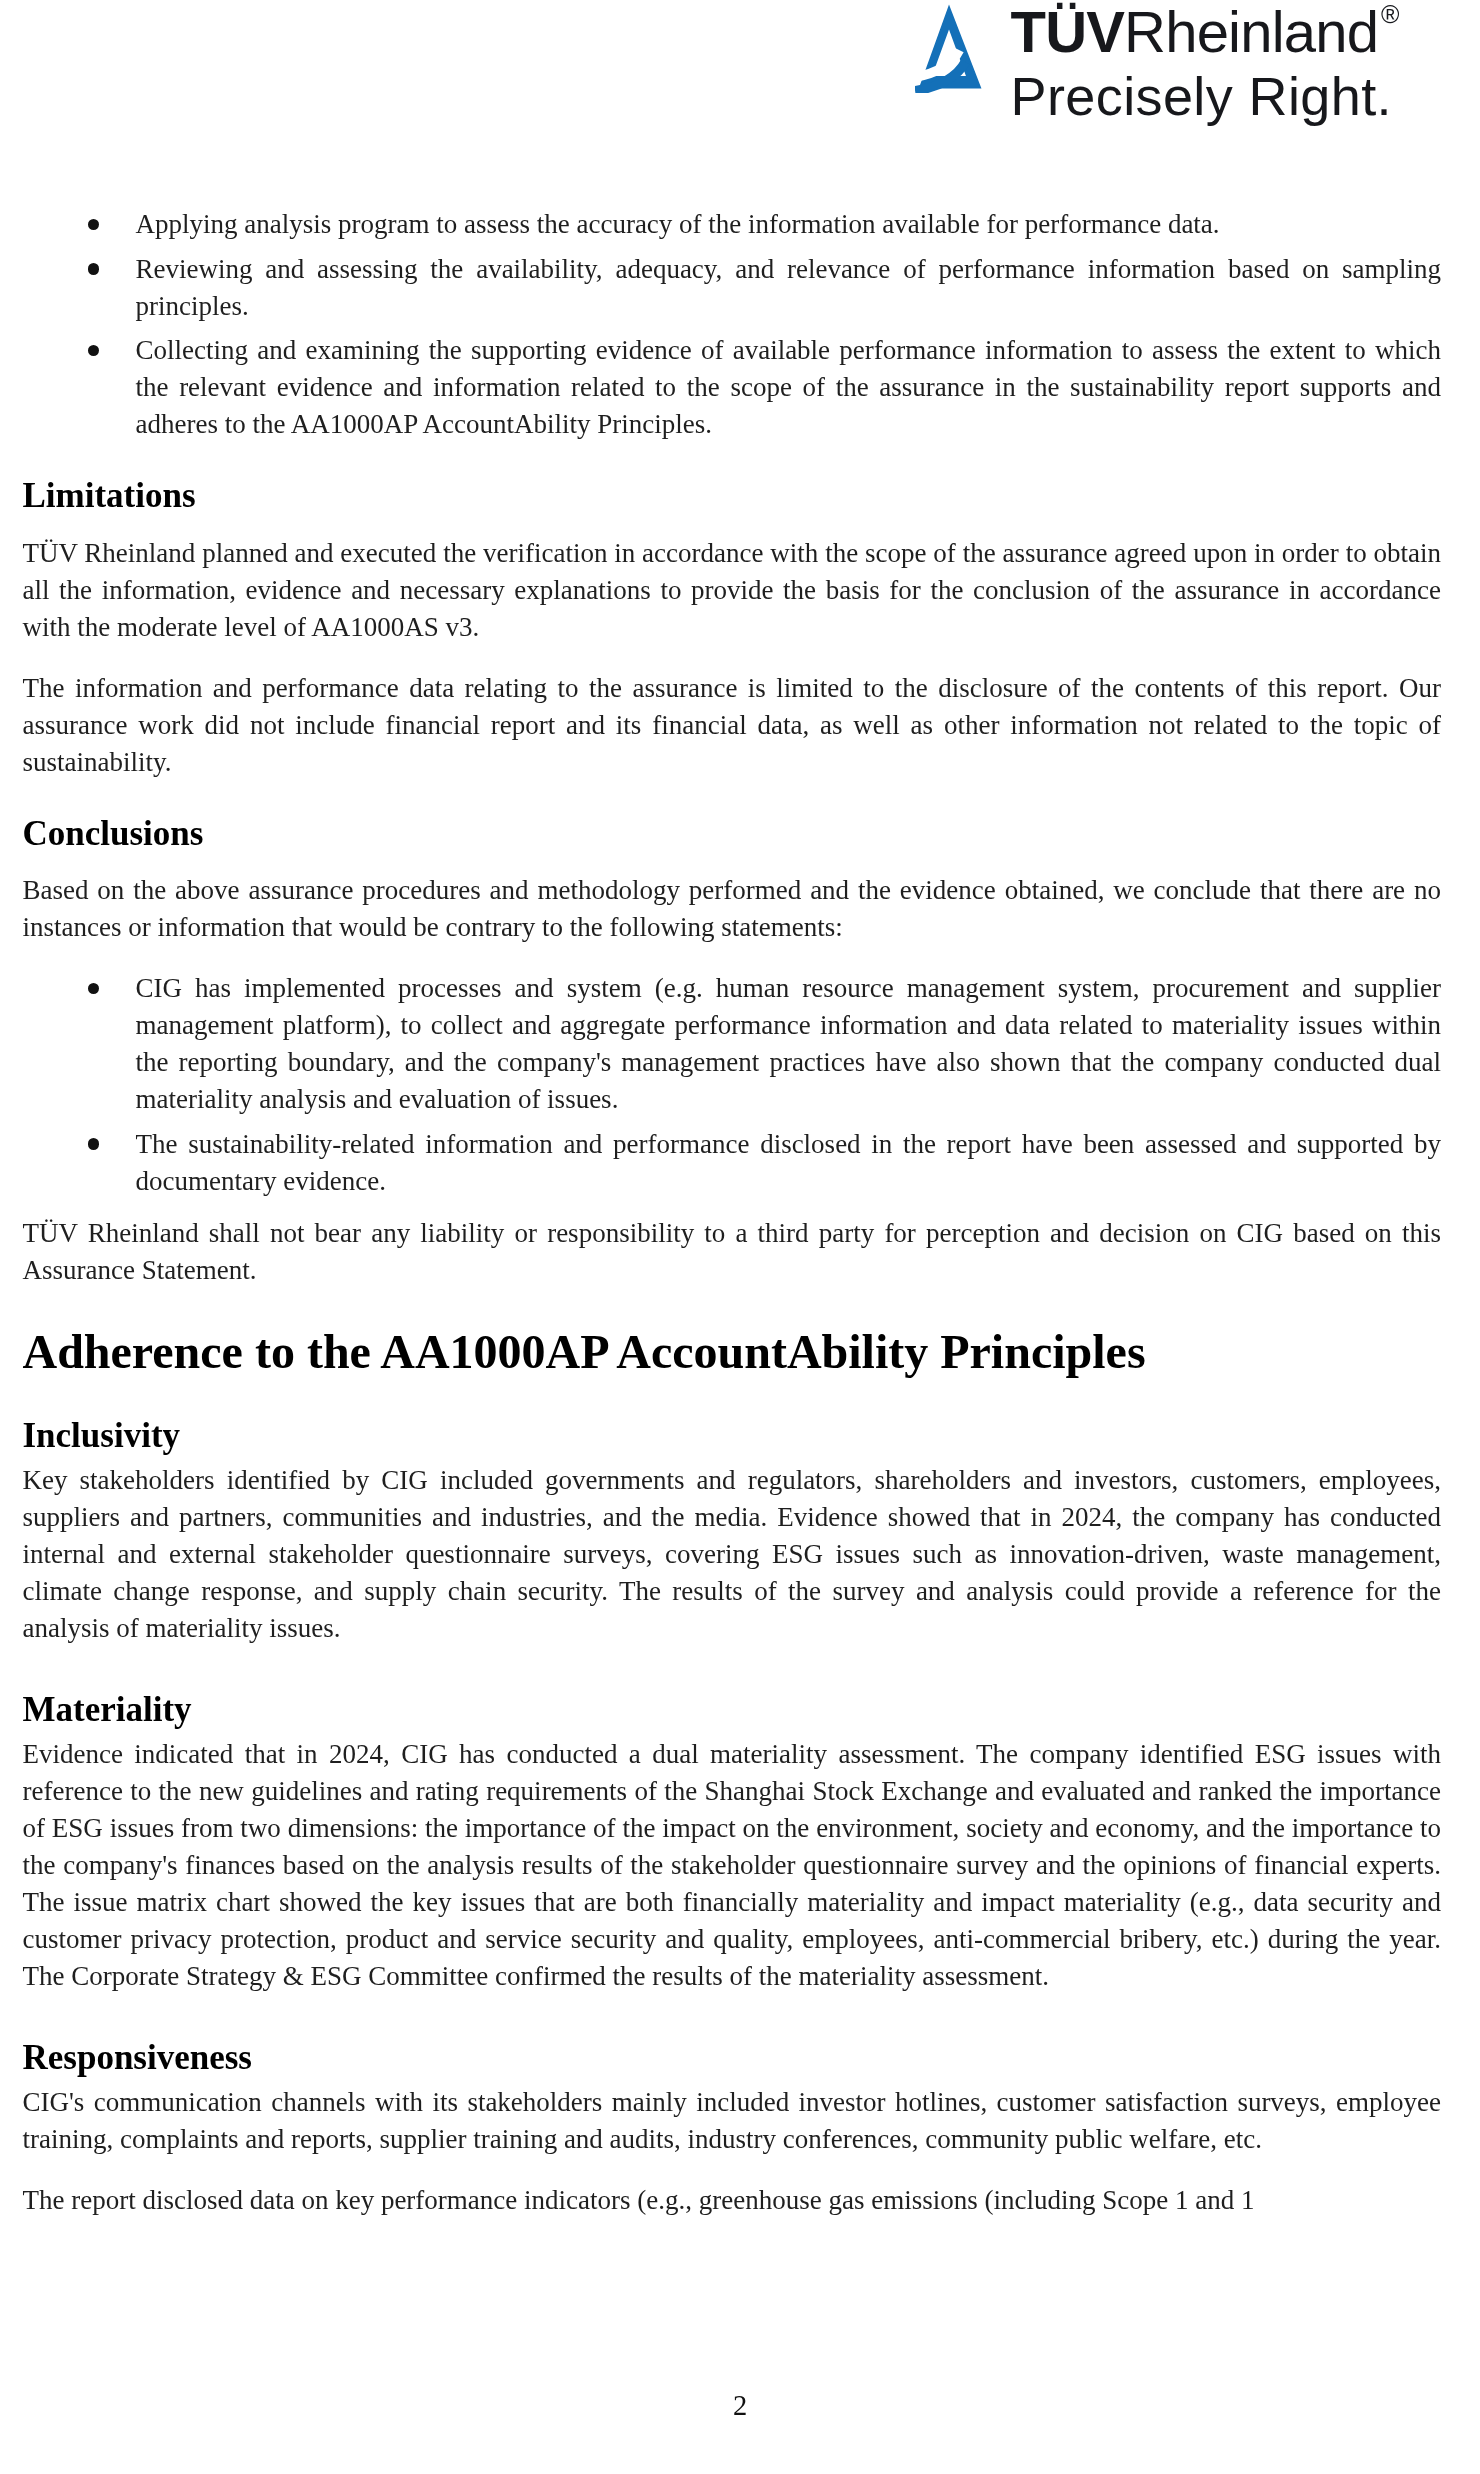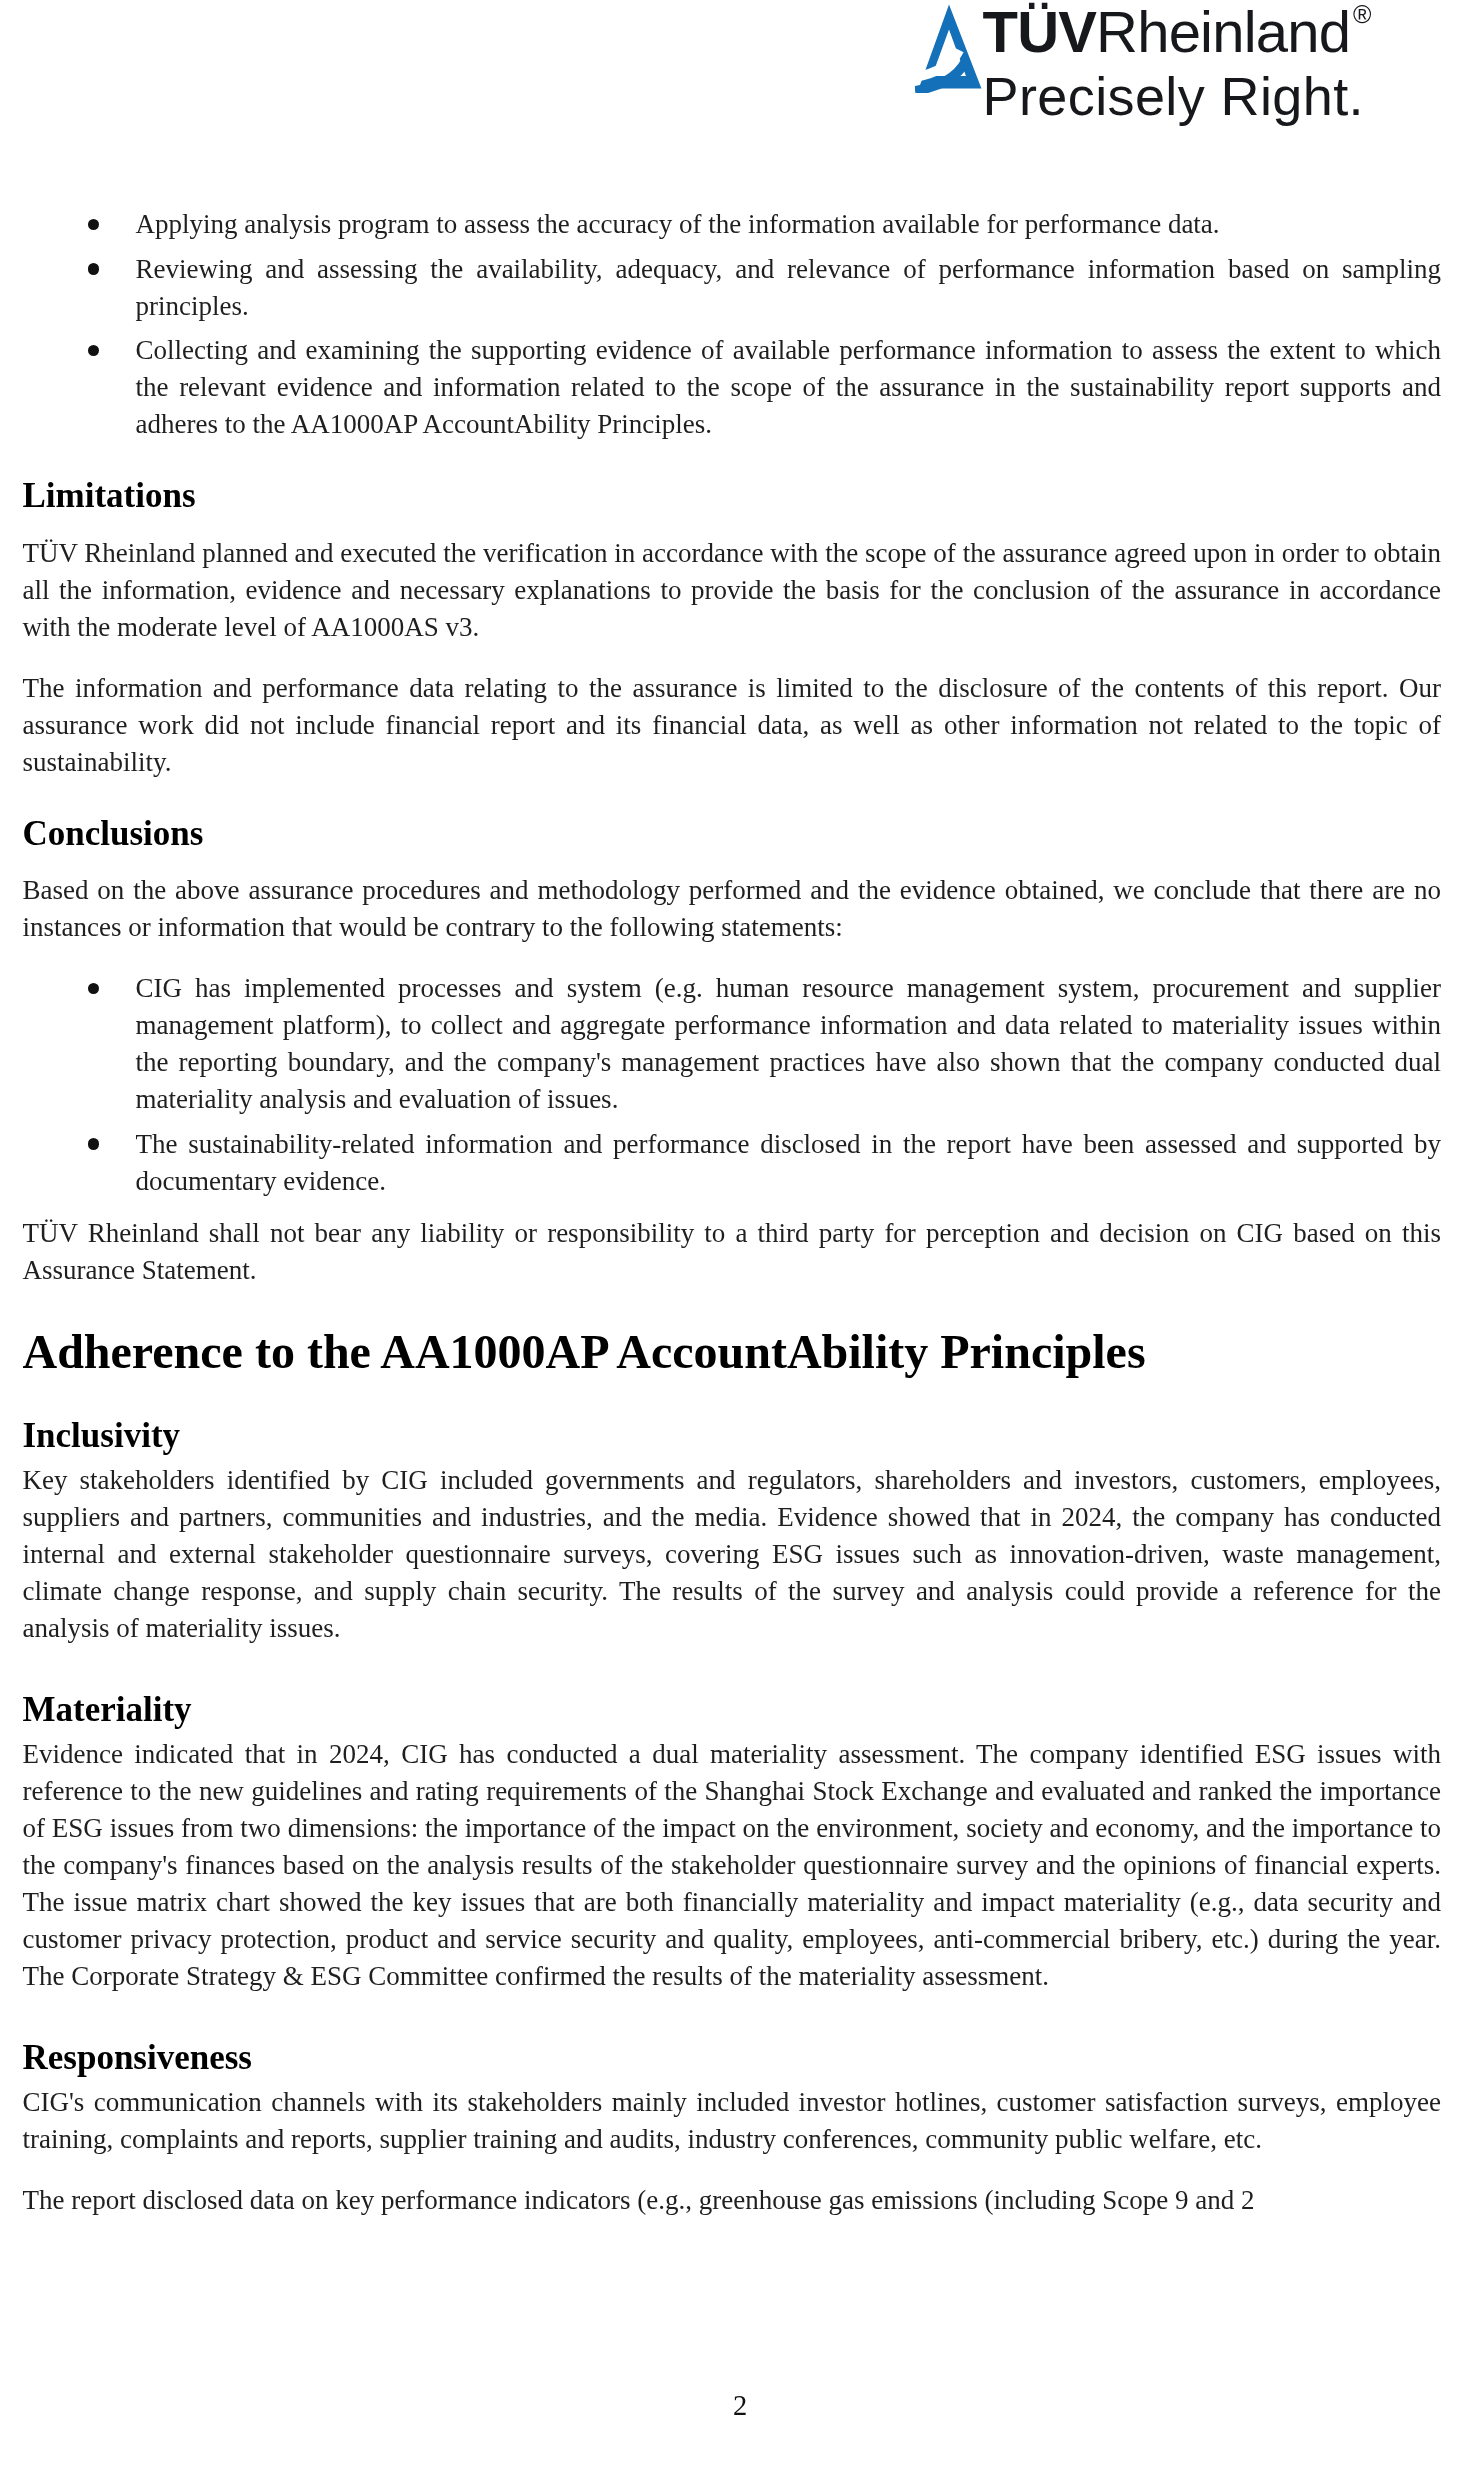--- a/index.html
+++ b/index.html
@@ -8,21 +8,21 @@
     width:1480px;height:2475px;
     box-sizing:border-box;
     background:#ffffff;
     font-family:"Liberation Serif","DejaVu Serif",serif;
     color:#1f1f1f;
     padding:0 39px 0 22.5px;
     overflow:hidden;
   }
   
   .header{position:relative;height:137px;}
-  .logo{position:absolute;left:892px;top:3px;display:flex;gap:0;align-items:flex-start;}
+  .logo{position:absolute;left:892px;top:3px;display:flex;gap:28px;align-items:flex-start;}
   .logo svg{display:block;width:68px;height:90px;}
   .logo-text{font-family:"Liberation Sans","DejaVu Sans",sans-serif;color:#17181c;line-height:1;}
   .brandline{font-size:58px;letter-spacing:-0.8px;white-space:nowrap;}
   .brand-bold{font-weight:700;}
   .brand-reg{font-weight:400;}
   .rmark{font-size:25px;font-weight:400;vertical-align:top;position:relative;top:-1.5px;margin-left:3px;}
   .tagline{font-size:54px;font-weight:400;margin-top:7.5px;letter-spacing:0.4px;}
   
   .doc{font-size:27px;line-height:37px;text-align:justify;}
   p{margin:0 0 24px 0;}
@@ -88,20 +88,20 @@
     <h1>Adherence to the AA1000AP AccountAbility Principles</h1>
 
     <h3>Inclusivity</h3>
     <p>Key stakeholders identified by CIG included governments and regulators, shareholders and investors, customers, employees, suppliers and partners, communities and industries, and the media. Evidence showed that in 2024, the company has conducted internal and external stakeholder questionnaire surveys, covering ESG issues such as innovation-driven, waste management, climate change response, and supply chain security. The results of the survey and analysis could provide a reference for the analysis of materiality issues.</p>
 
     <h3>Materiality</h3>
     <p>Evidence indicated that in 2024, CIG has conducted a dual materiality assessment. The company identified ESG issues with reference to the new guidelines and rating requirements of the Shanghai Stock Exchange and evaluated and ranked the importance of ESG issues from two dimensions: the importance of the impact on the environment, society and economy, and the importance to the company's finances based on the analysis results of the stakeholder questionnaire survey and the opinions of financial experts. The issue matrix chart showed the key issues that are both financially materiality and impact materiality (e.g., data security and customer privacy protection, product and service security and quality, employees, anti-commercial bribery, etc.) during the year. The Corporate Strategy &amp; ESG Committee confirmed the results of the materiality assessment.</p>
 
     <h3>Responsiveness</h3>
     <p>CIG's communication channels with its stakeholders mainly included investor hotlines, customer satisfaction surveys, employee training, complaints and reports, supplier training and audits, industry conferences, community public welfare, etc.</p>
-    <p>The report disclosed data on key performance indicators (e.g., greenhouse gas emissions (including Scope 9 and 2</p>
+    <p>The report disclosed data on key performance indicators (e.g., greenhouse gas emissions (including Scope 1 and 1</p>
 
   </div>
 
   <div class="page-number">2</div>
 
 </div>
 
 
 </body></html>

